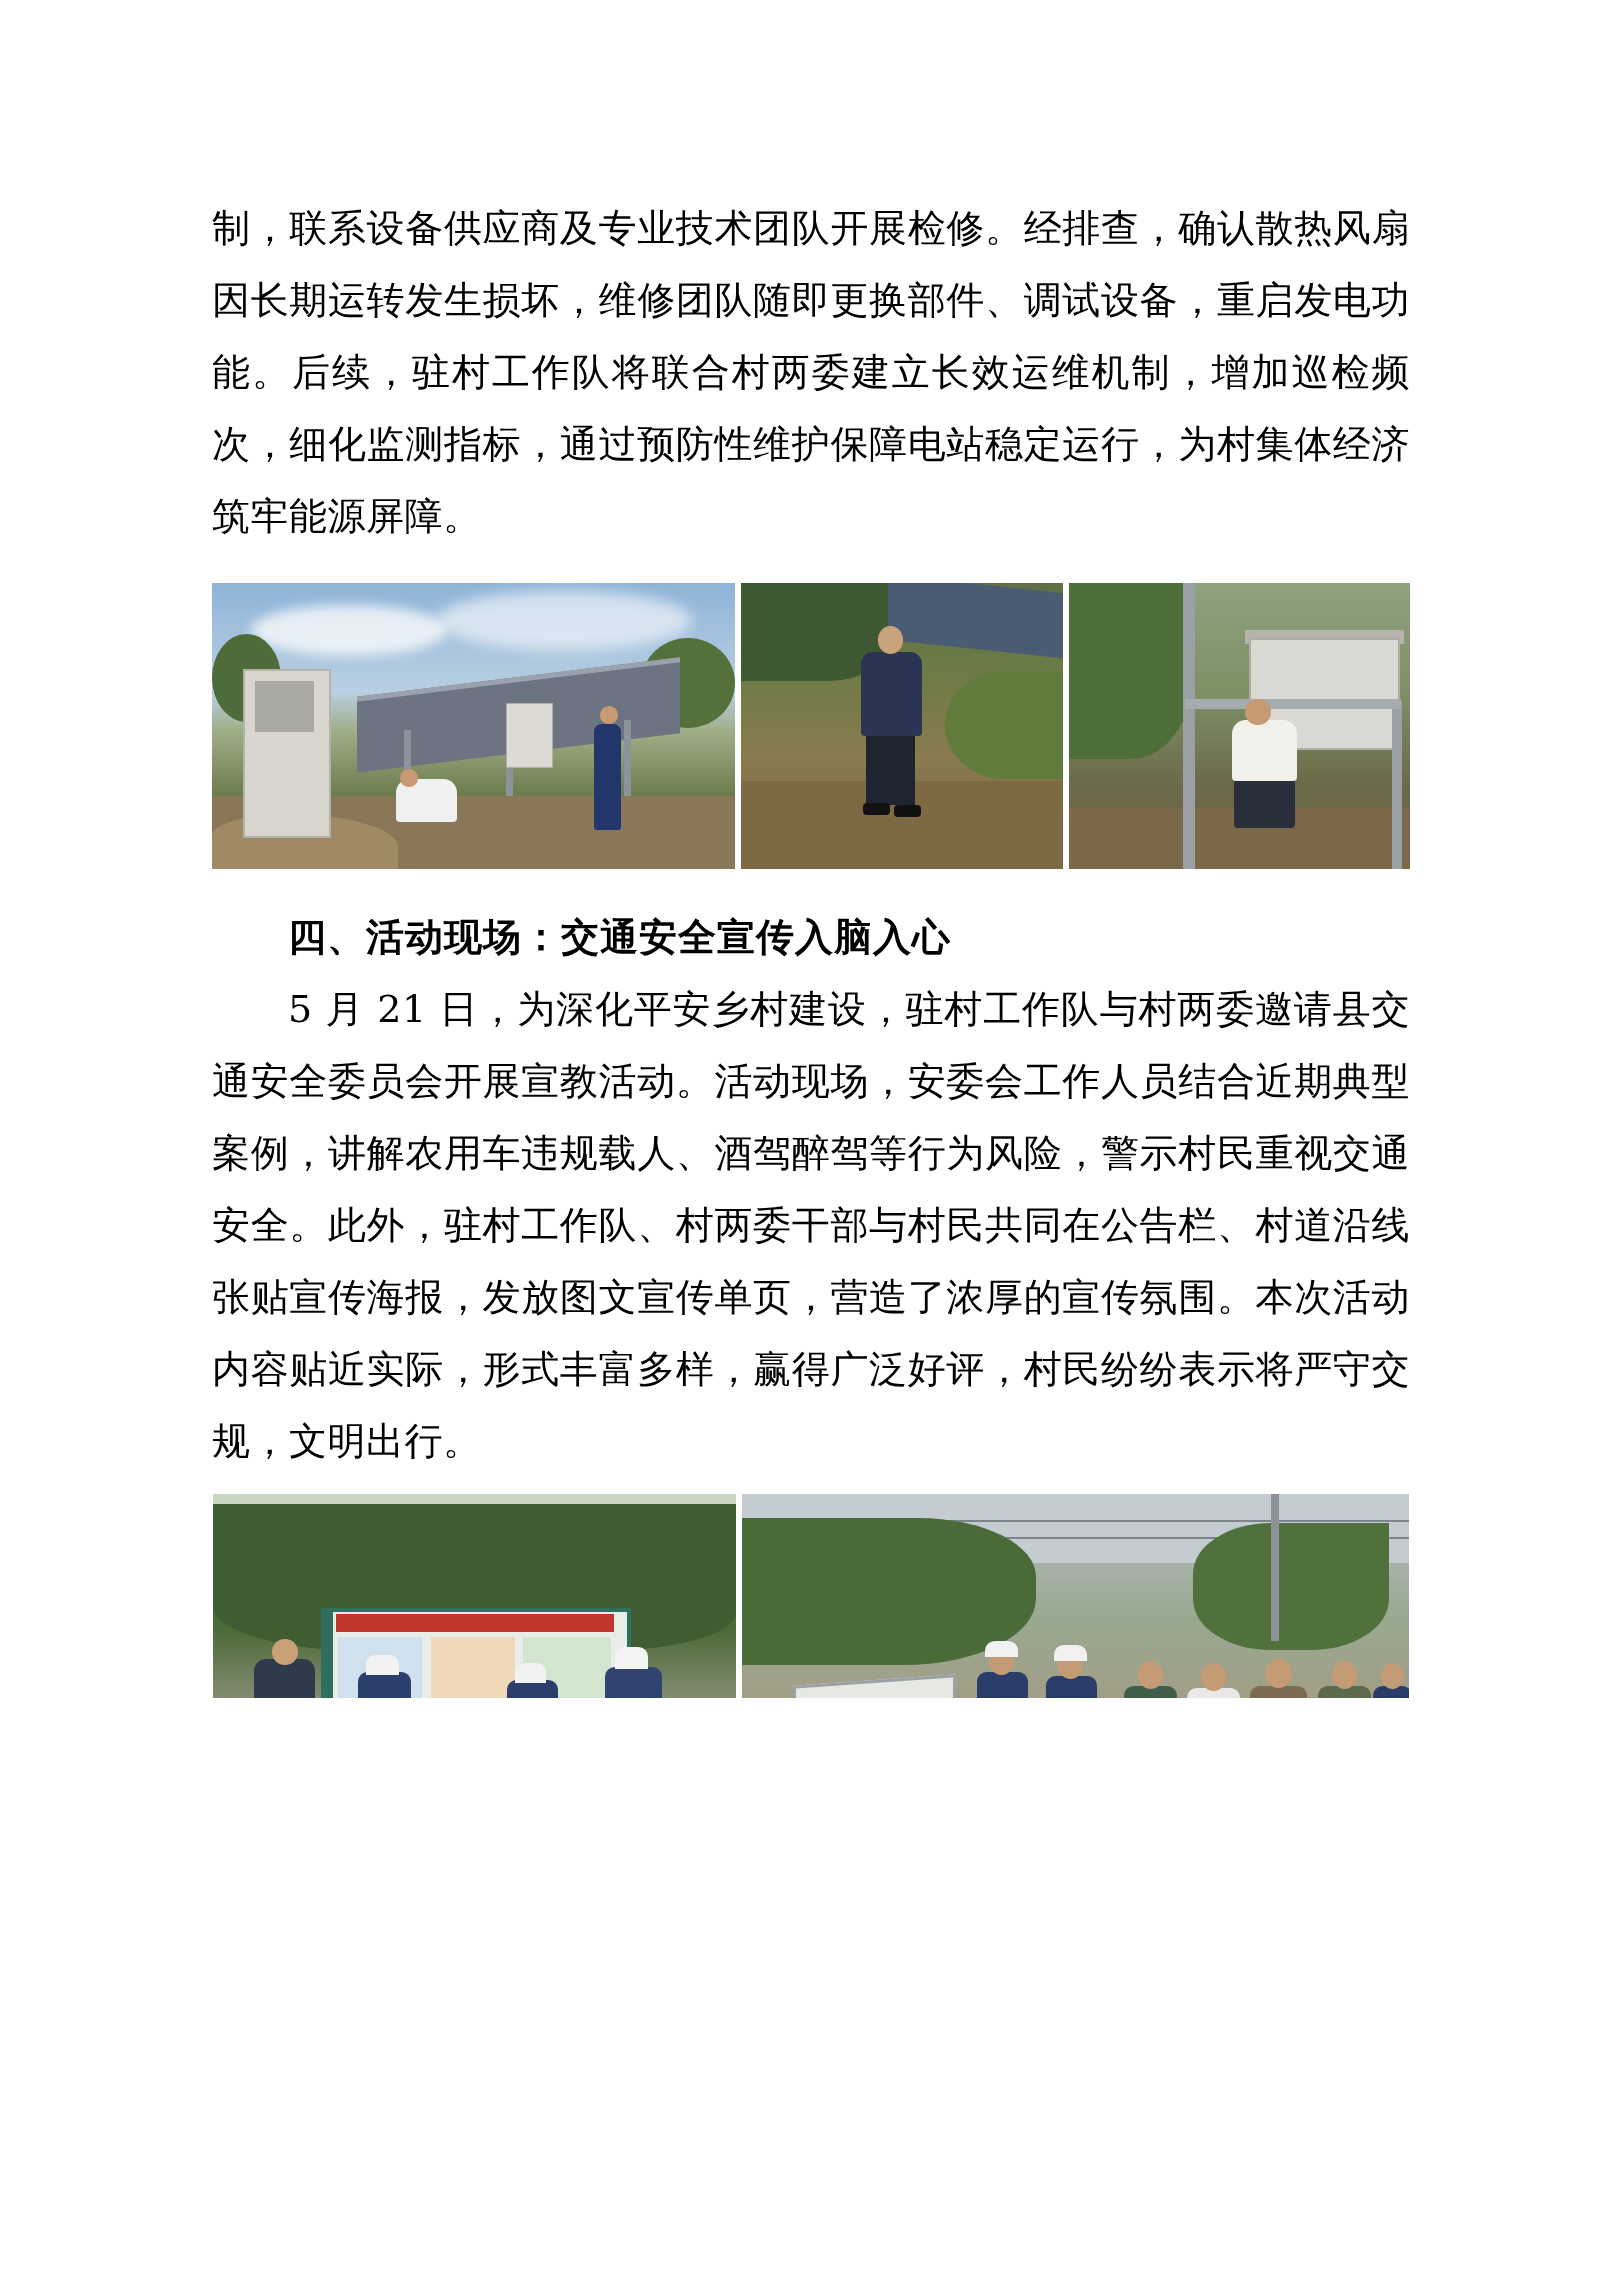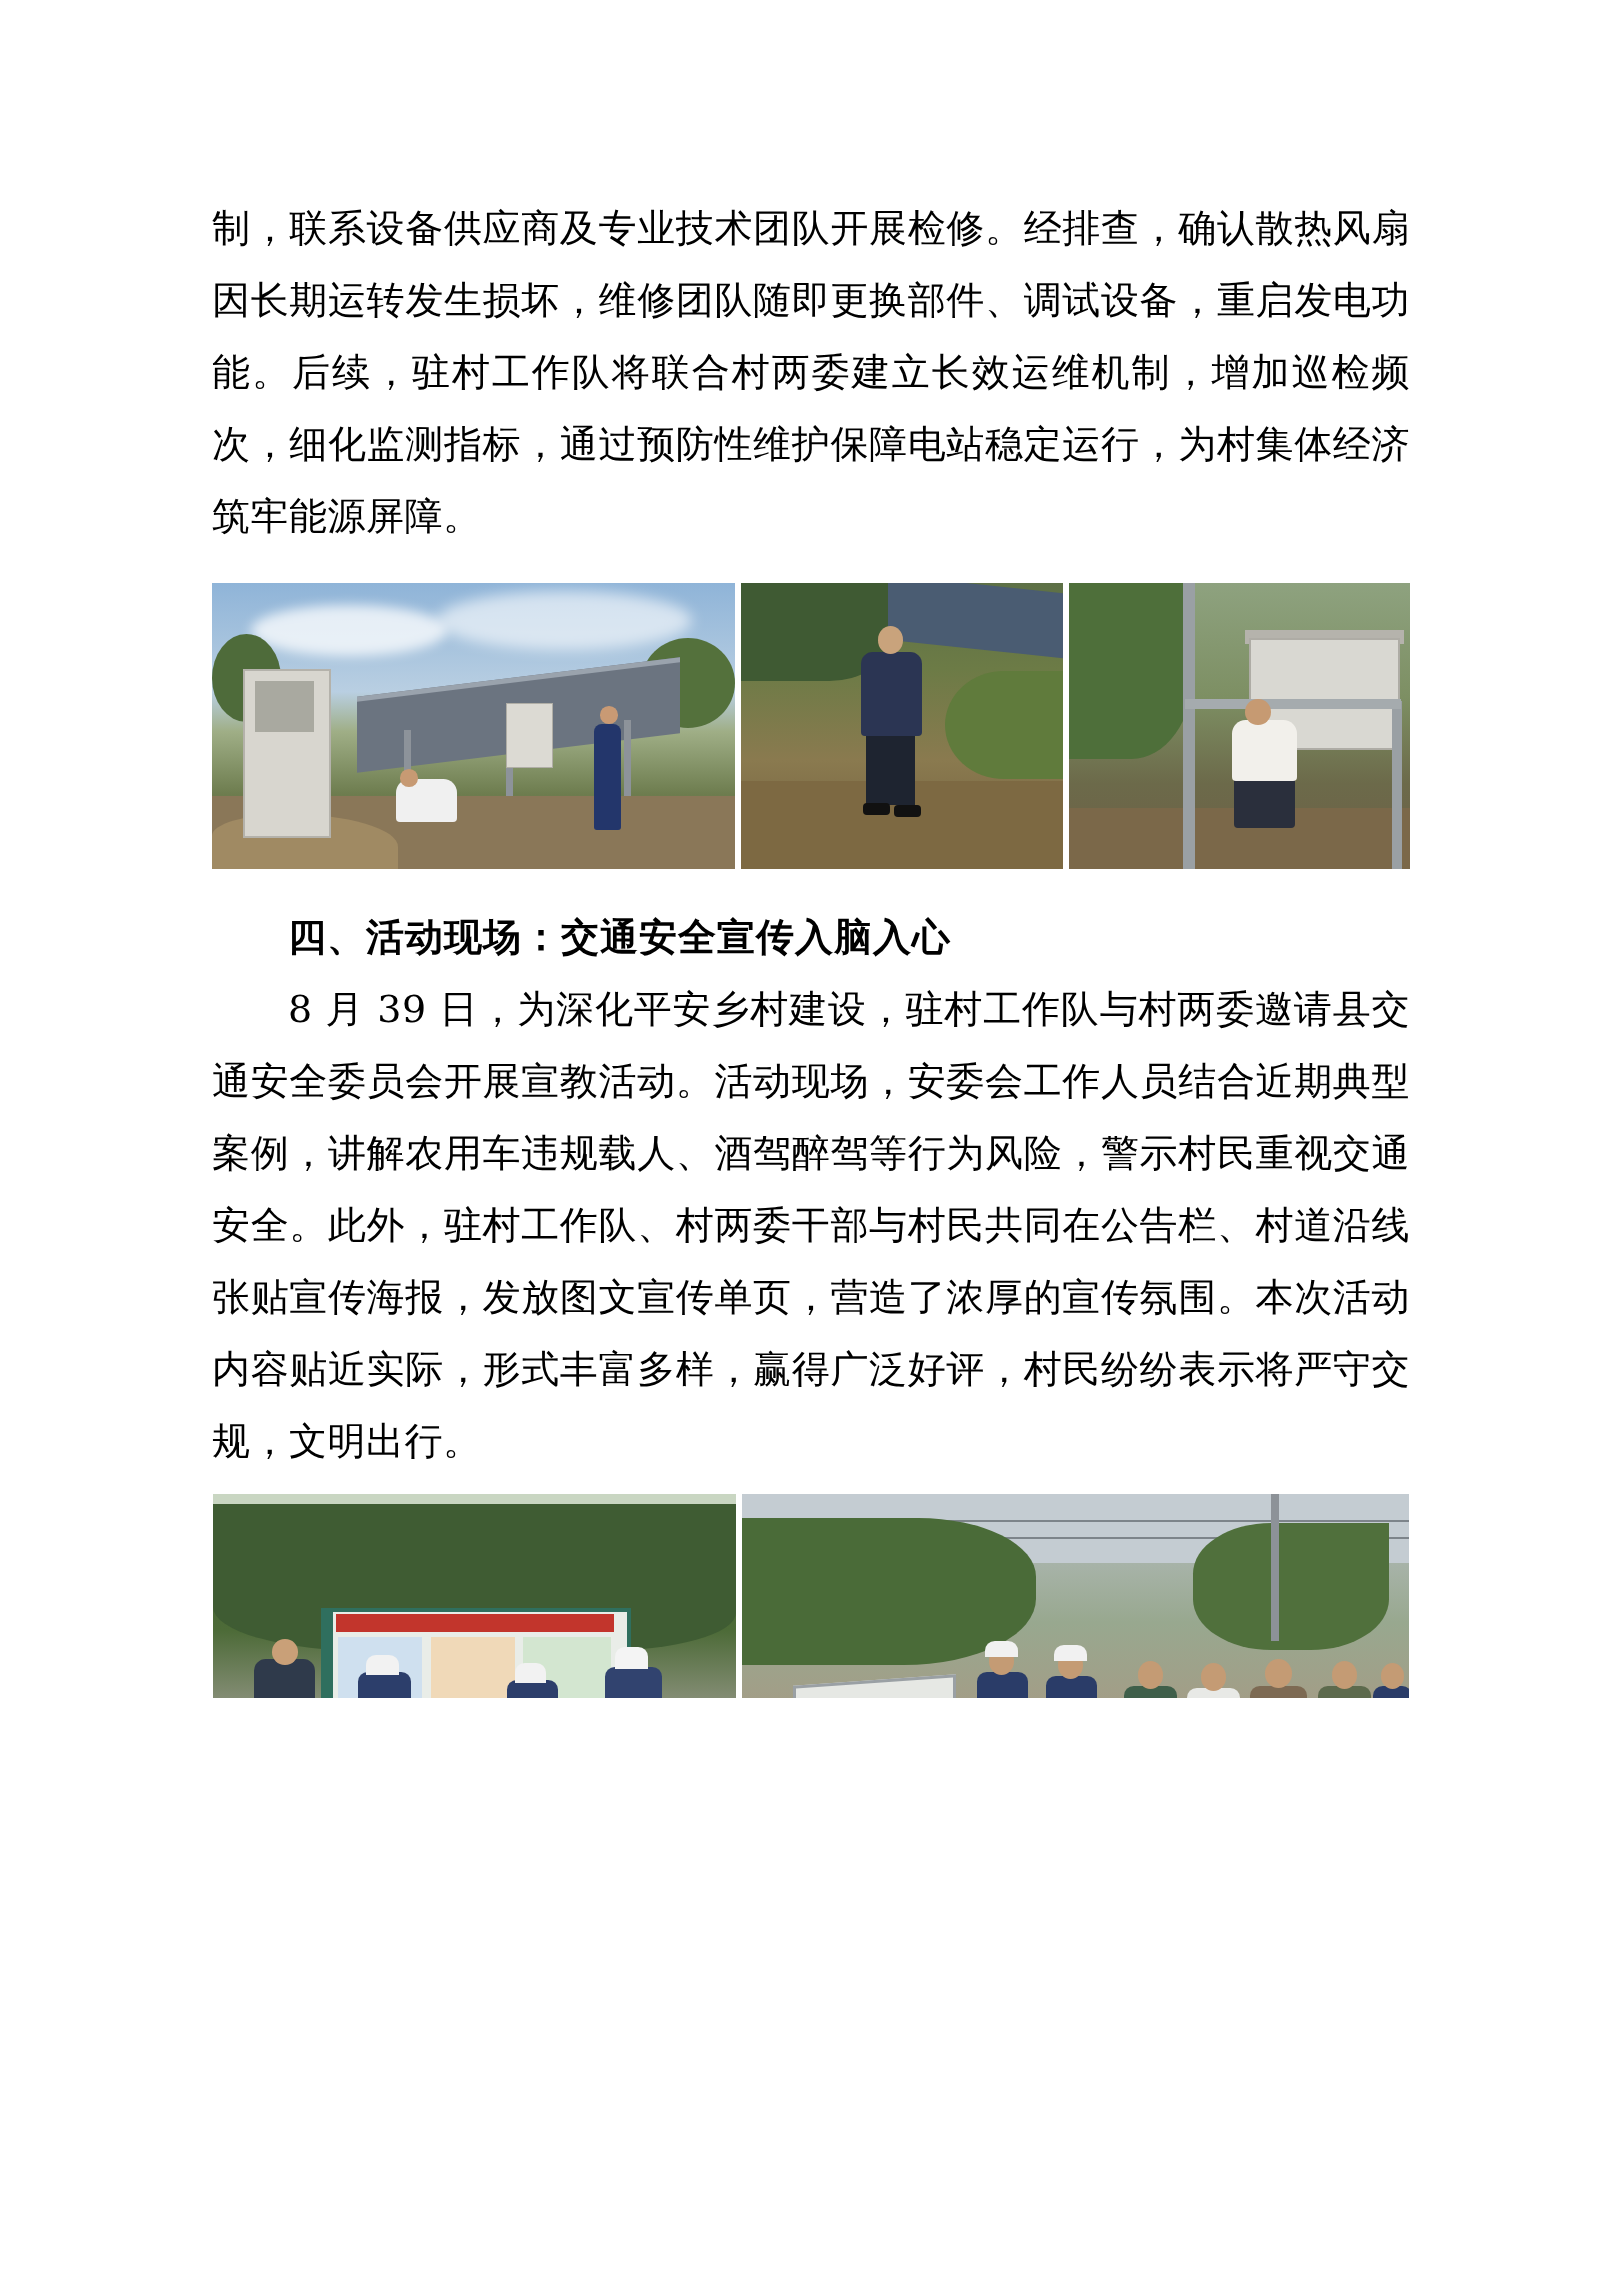--- a/index.html
+++ b/index.html
@@ -203,21 +203,21 @@
         <div class="crouch-shirt"></div>
         <div class="crouch-head"></div>
       </div>
 
     </div>
 
     <div class="spacer-md"></div>
 
     <h2 class="heading">四、活动现场：交通安全宣传入脑入心</h2>
 
-    <p class="para indent">8 月 39 日，为深化平安乡村建设，驻村工作队与村两委邀请县交通安全委员会开展宣教活动。活动现场，安委会工作人员结合近期典型案例，讲解农用车违规载人、酒驾醉驾等行为风险，警示村民重视交通安全。此外，驻村工作队、村两委干部与村民共同在公告栏、村道沿线张贴宣传海报，发放图文宣传单页，营造了浓厚的宣传氛围。本次活动内容贴近实际，形式丰富多样，赢得广泛好评，村民纷纷表示将严守交规，文明出行。</p>
+    <p class="para indent">5 月 21 日，为深化平安乡村建设，驻村工作队与村两委邀请县交通安全委员会开展宣教活动。活动现场，安委会工作人员结合近期典型案例，讲解农用车违规载人、酒驾醉驾等行为风险，警示村民重视交通安全。此外，驻村工作队、村两委干部与村民共同在公告栏、村道沿线张贴宣传海报，发放图文宣传单页，营造了浓厚的宣传氛围。本次活动内容贴近实际，形式丰富多样，赢得广泛好评，村民纷纷表示将严守交规，文明出行。</p>
 
     <div class="photo-row">
 
       <div class="photo p4">
         <div class="sky"></div>
         <div class="trees"></div>
         <div class="ground4"></div>
         <div class="boardframe-l"></div>
         <div class="boardframe-r"></div>
         <div class="board"></div>

